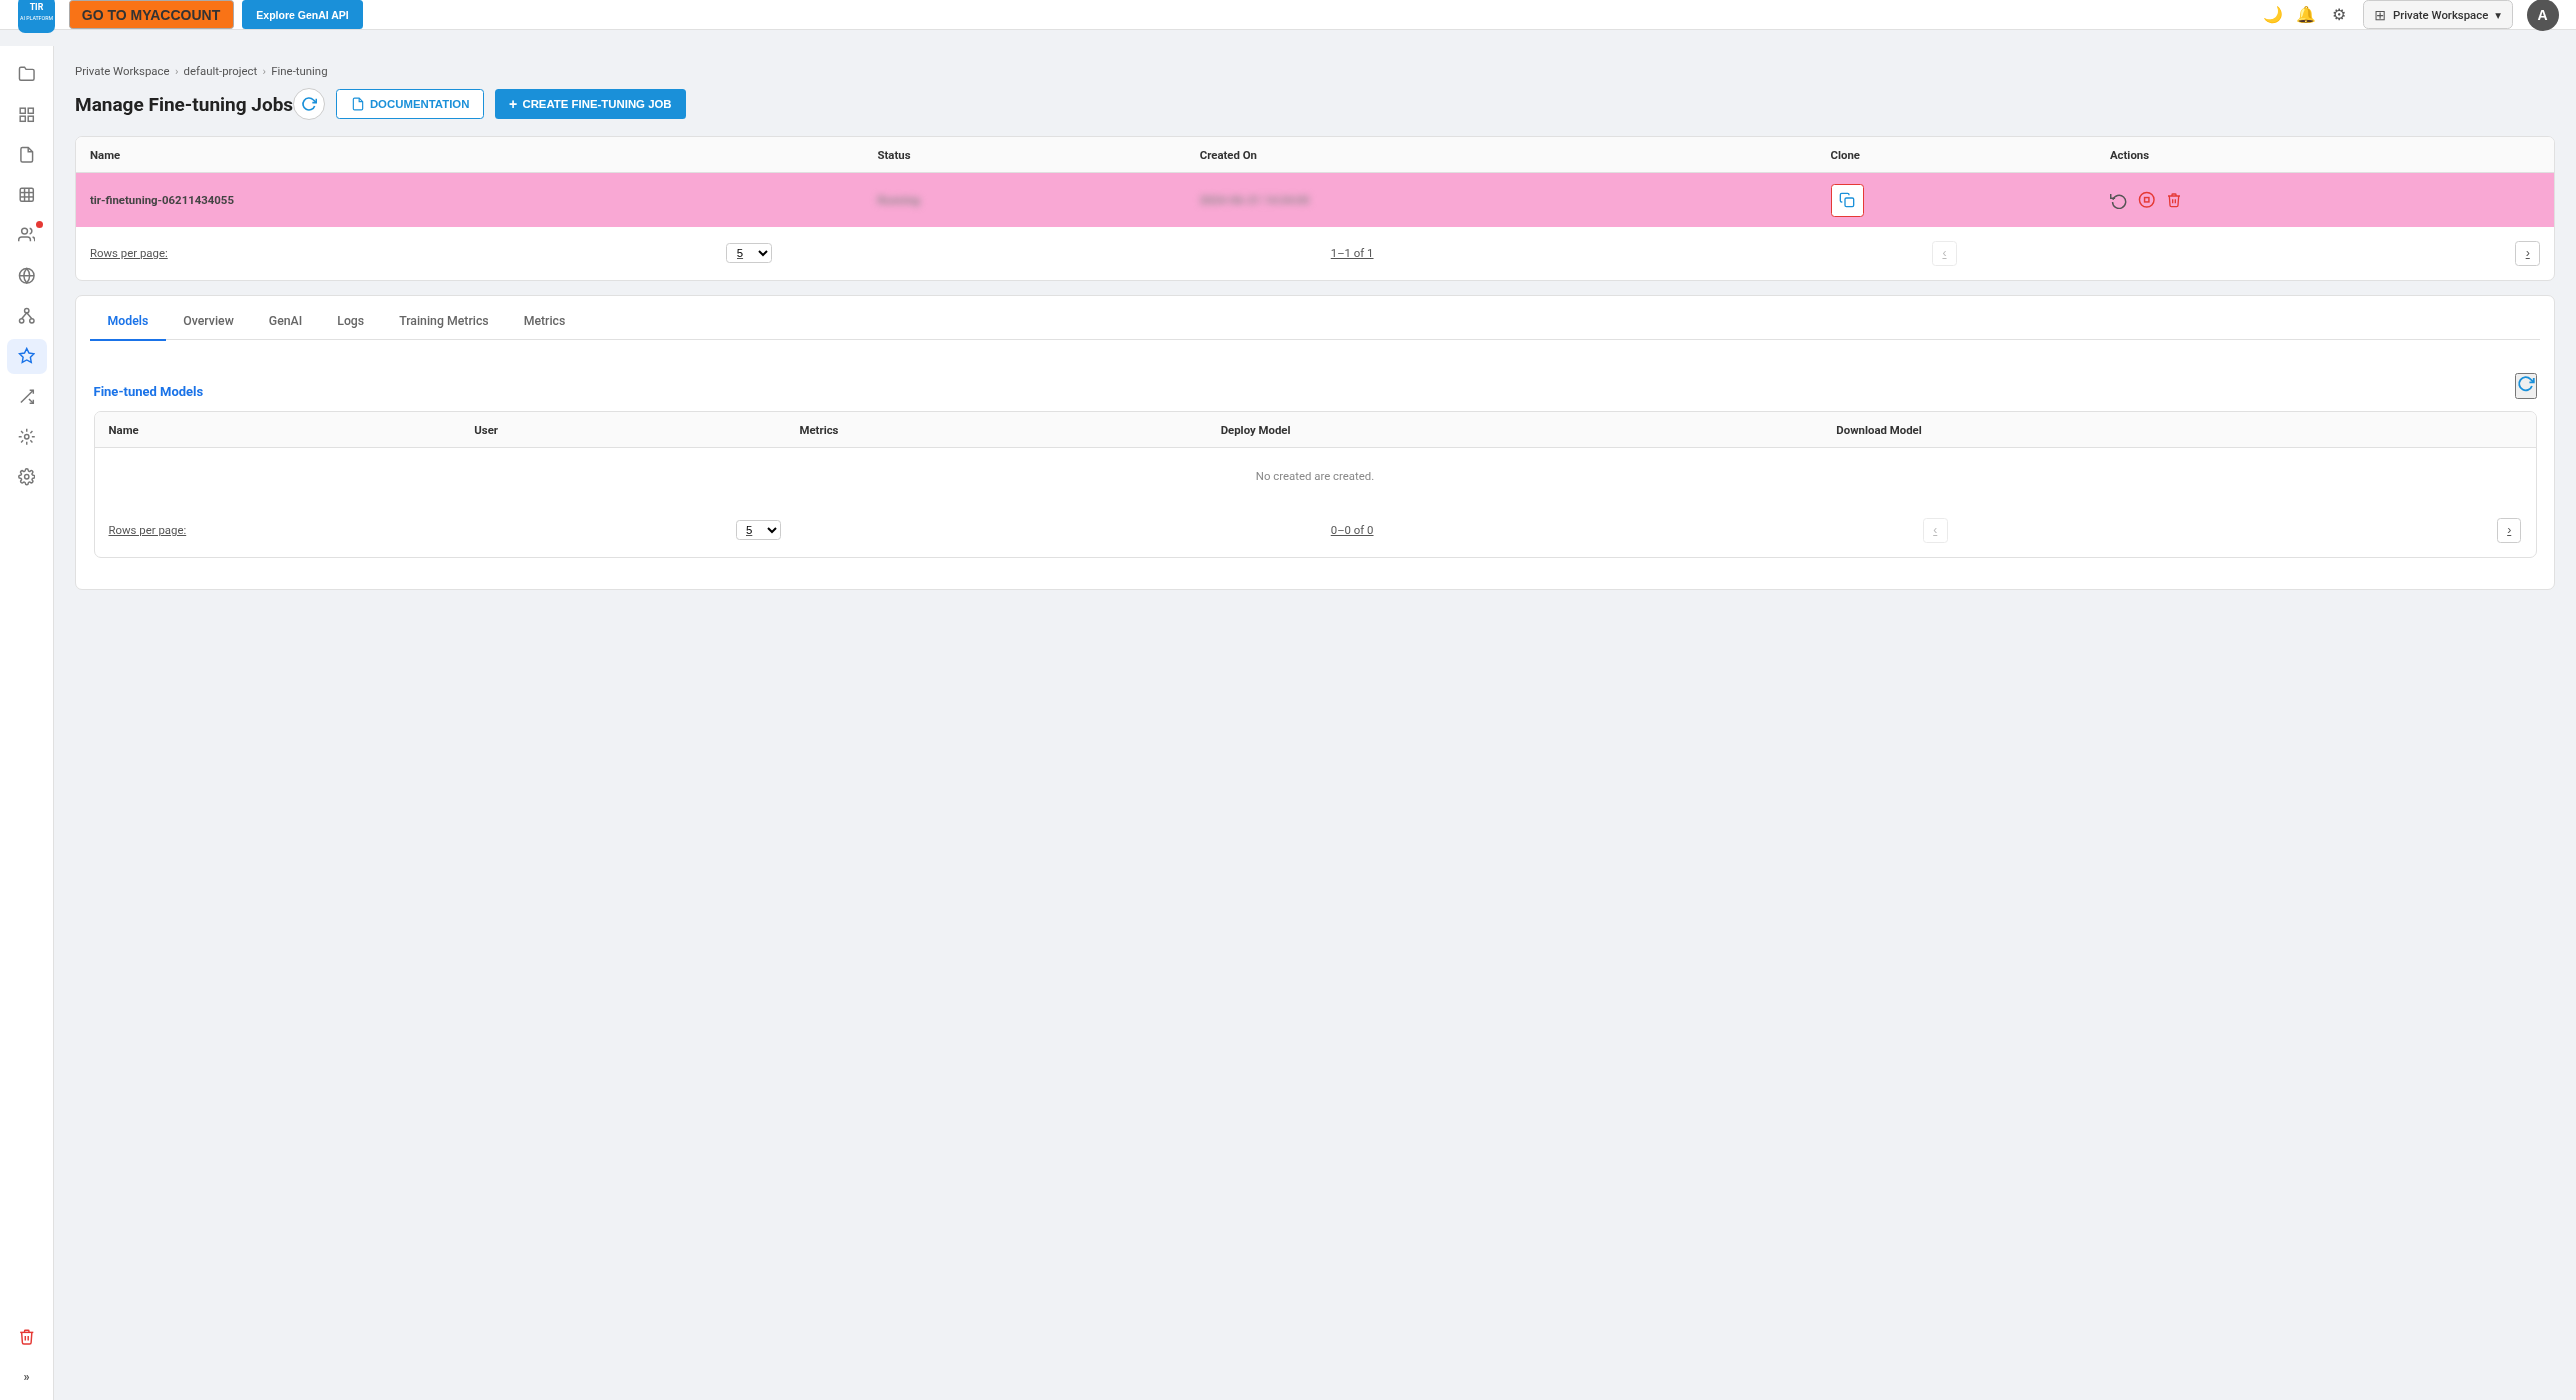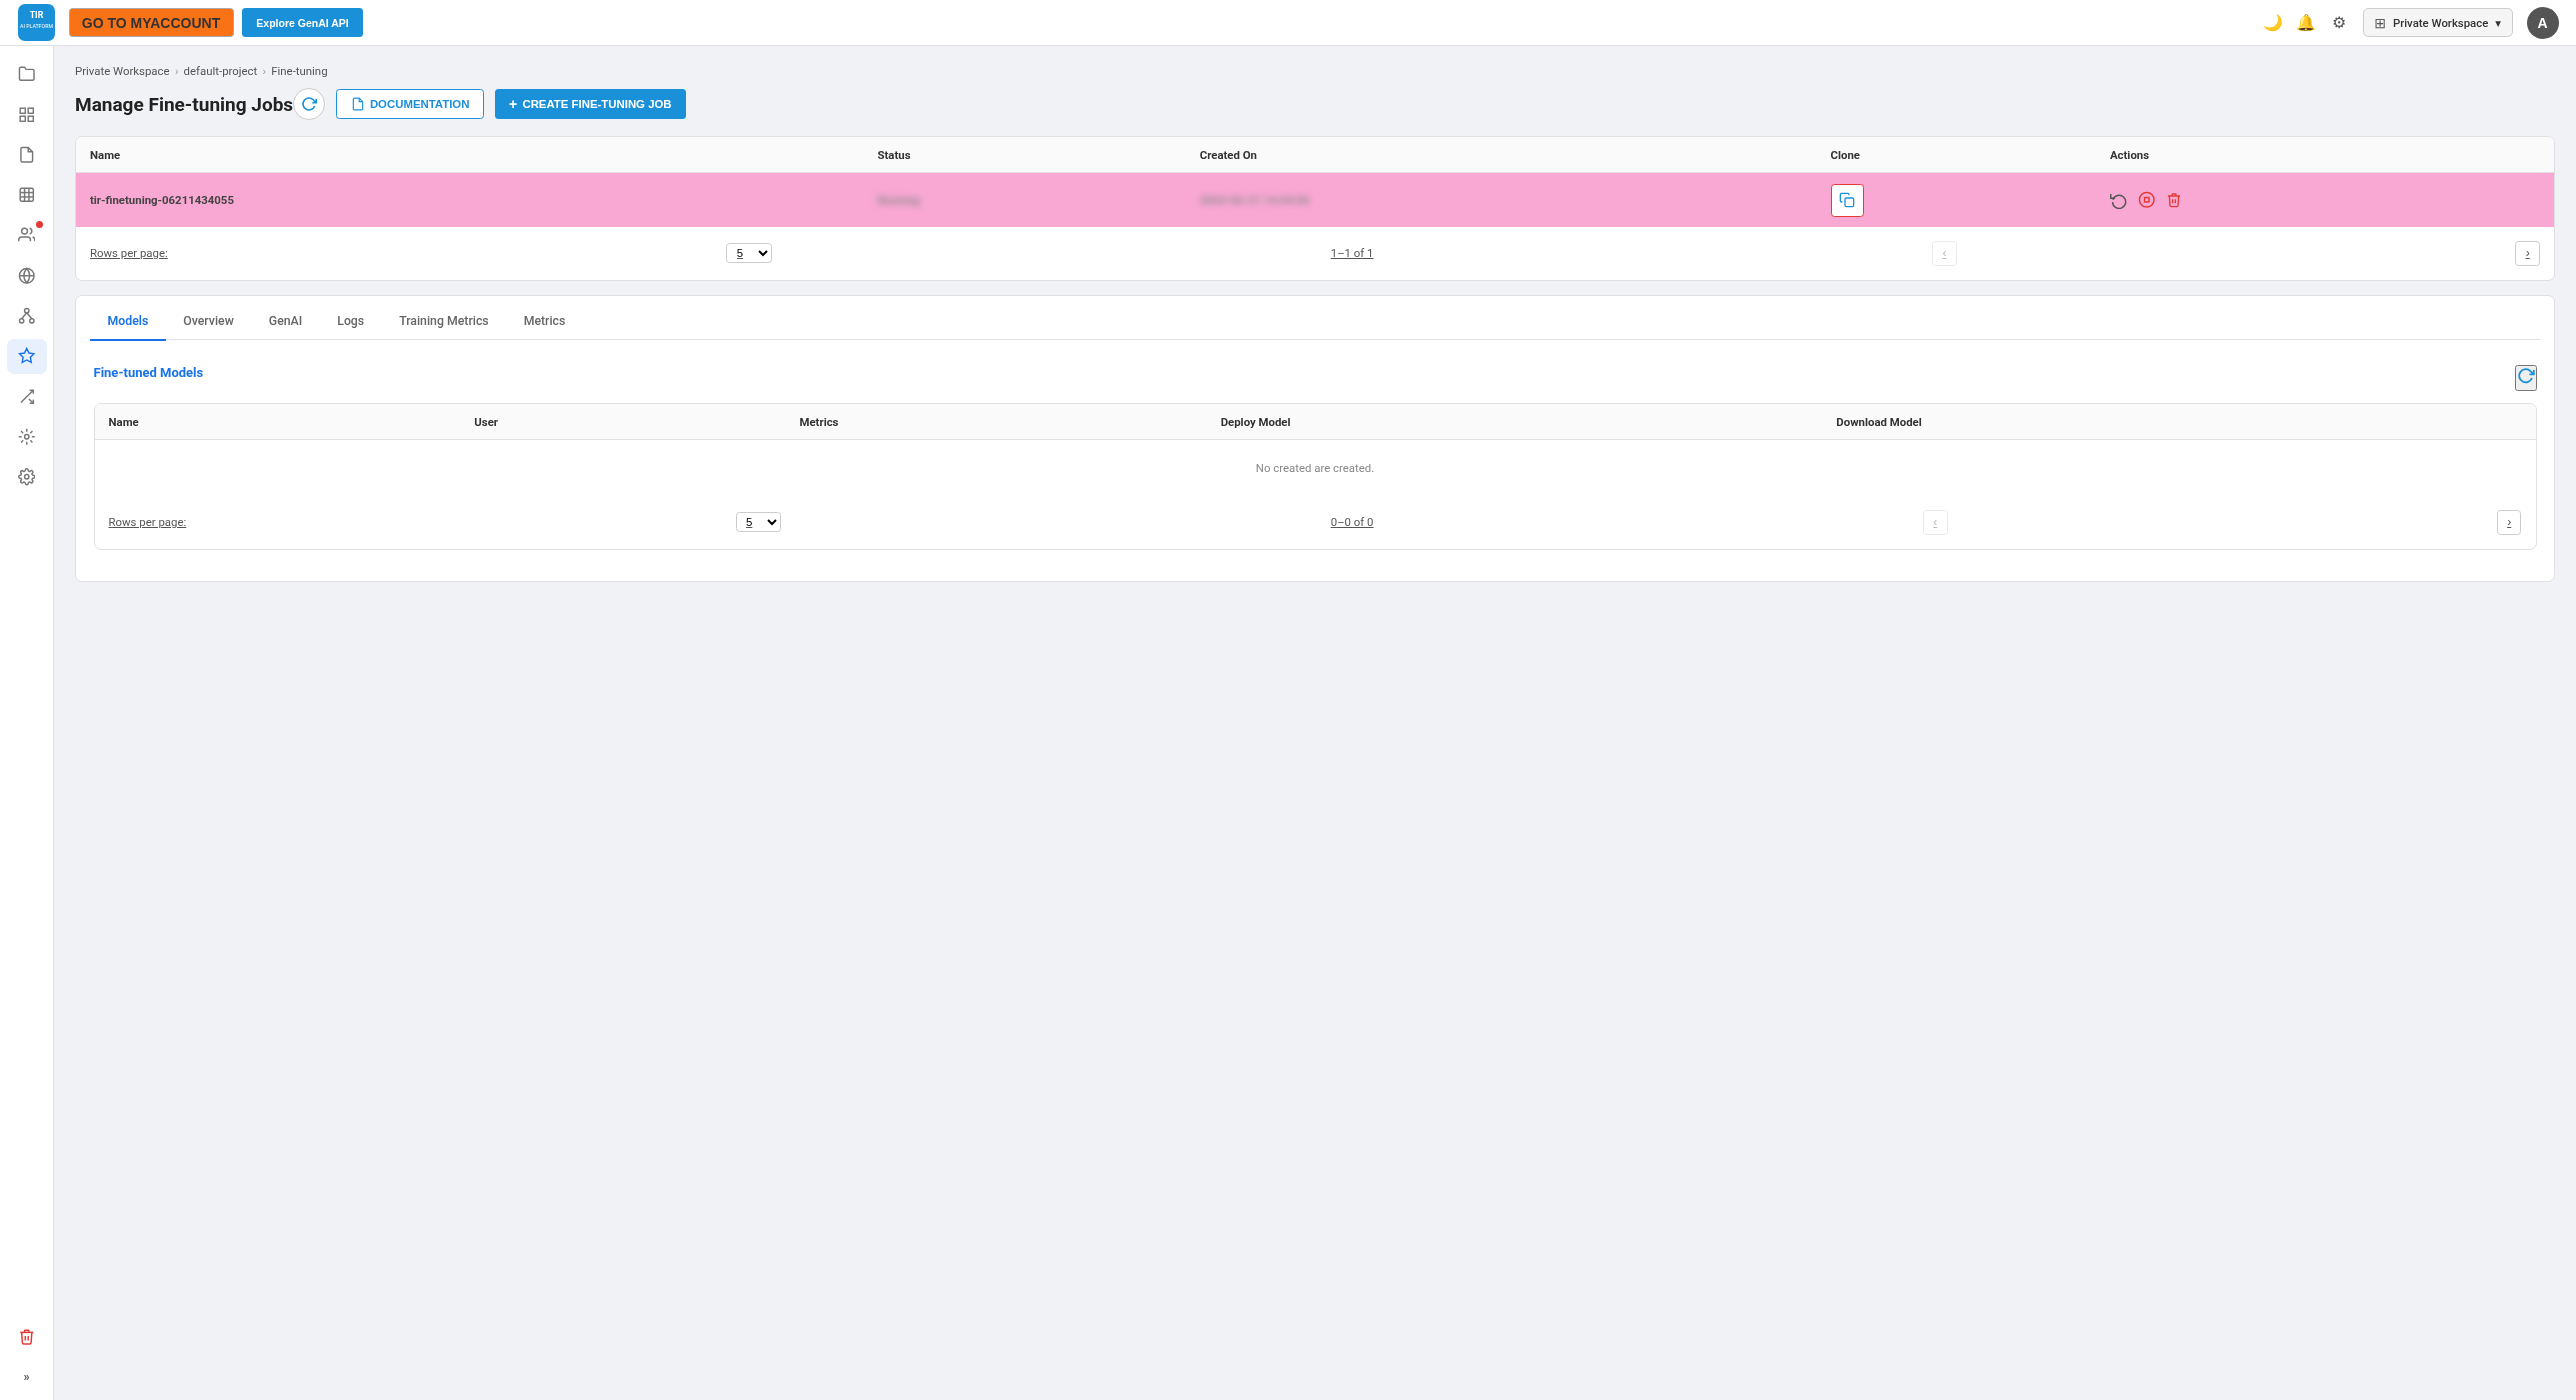--- a/index.html
+++ b/index.html
@@ -2,21 +2,21 @@
 <html style="font-size:14px"><head>
   <meta charset="utf-8">
   <style>
     * { box-sizing: border-box; margin: 0; padding: 0; }
     body { font-family: -apple-system, BlinkMacSystemFont, 'Segoe UI', Roboto, sans-serif; background: #f0f2f5; min-height: 100vh; font-size: 12.3px; color: #333; }
 
     
     .navbar {
       display: flex; align-items: center; background: #fff;
       border-bottom: 0.9px solid #e0e0e0; padding: 0 17.5px;
-      height: 46px; position: fixed; top: 0; left: 0; right: 0; z-index: 100;
+      height: 30px; position: fixed; top: 0; left: 0; right: 0; z-index: 100;
     }
     .navbar-logo { display: flex; align-items: center; gap: 7px; margin-right: 14px; }
     .logo-icon { width: 37px; height: 37px; }
     .navbar-btns { display: flex; gap: 8.8px; }
     .btn-outline {
       border: 0.9px solid #aaa; background: #f97316; color: #333;
       padding: 5.3px 12.3px; border-radius: 3.5px; cursor: pointer; font-size: 14px; font-weight: 700;
     }
     .btn-primary {
       border: none; background: #1a90d9; color: #fff;
@@ -138,21 +138,21 @@
     
     .tabs { display: flex; gap: 0; border-bottom: 1.8px solid #e0e0e0; margin-bottom: 0; }
     .tab-item {
       padding: 10.5px 17.5px; cursor: pointer; font-size: 12.3px; color: #666;
       border-bottom: 2.6px solid transparent; margin-bottom: -1.8px; font-weight: 500;
     }
     .tab-item.active { color: #1a73e8; border-bottom: 2.6px solid #1a73e8; font-weight: 600; }
 
     
     .models-section { padding: 17.5px; }
-    .models-header { display: flex; align-items: flex-start; justify-content: space-between; margin-bottom: 12.3px; }
+    .models-header { display: flex; align-items: flex-end; justify-content: space-between; margin-bottom: 12.3px; margin-top: 8px; }
     .models-title { color: #1a73e8; font-size: 13px; font-weight: 700; }
     .models-refresh { color: #1a90d9; font-size: 16px; cursor: pointer; }
 
     .models-table thead th { font-weight: 700; font-size: 11.4px; }
     .empty-msg { text-align: center; padding: 21px; color: #888; font-size: 11.4px; }
 
     
     .sidebar-trash { color: #e53935; }
 
     .tabs-card { background: #fff; border-radius: 7px; border: 0.9px solid #e0e0e0; }

